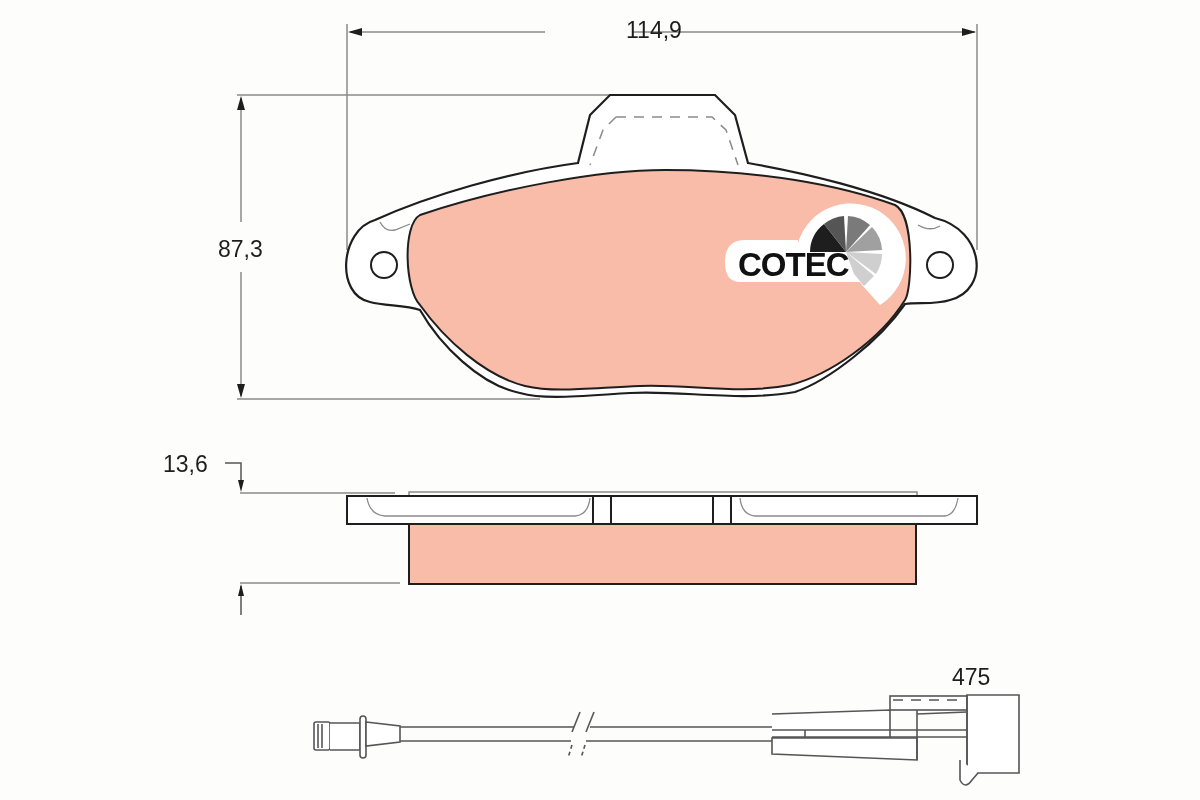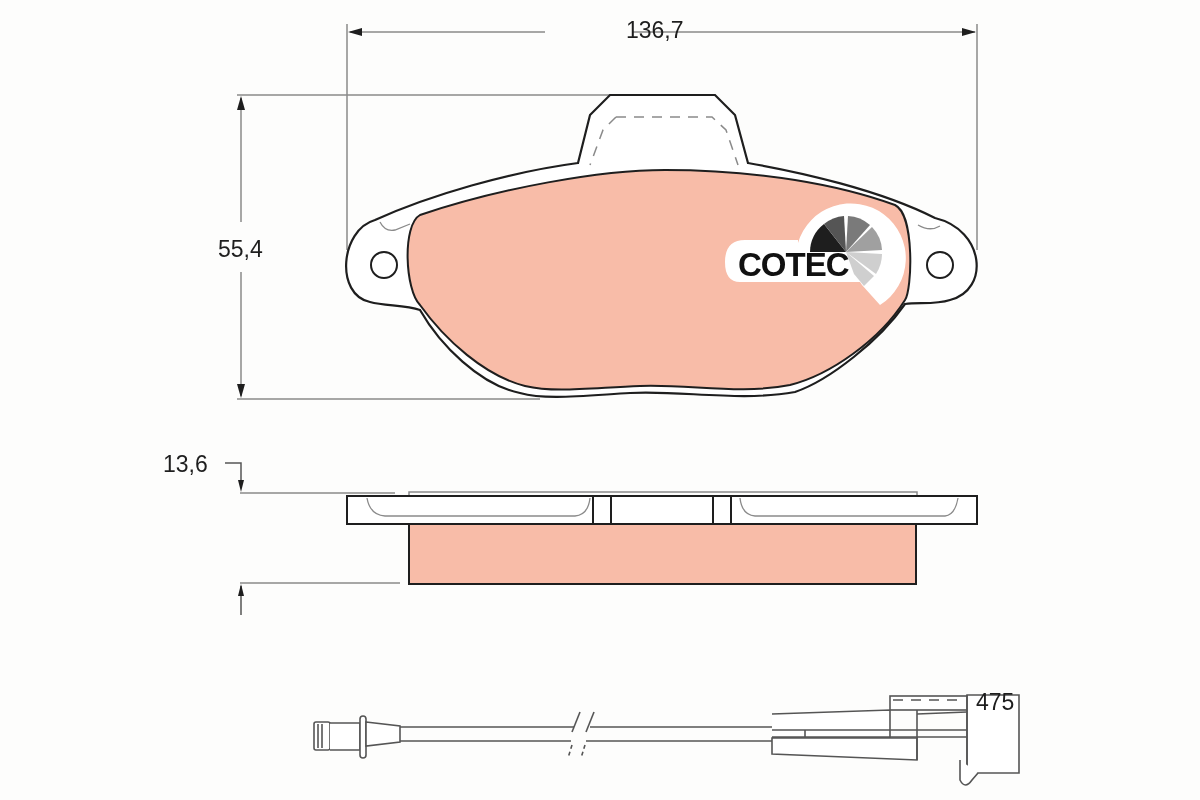--- a/index.html
+++ b/index.html
@@ -119,17 +119,17 @@
     <rect x="890" y="696" width="78" height="14" fill="#ffffff"></rect>
     <path d="M 893 700 L 965 700" stroke-dasharray="10,8"></path>
     <line x1="917" y1="710" x2="917" y2="760"></line>
     <line x1="917" y1="714" x2="967" y2="712"></line>
     <path d="M 967 695 L 1019 695 L 1019 773 L 967 773 Z" fill="#ffffff"></path>
     <line x1="967" y1="695" x2="967" y2="773"></line>
     <path d="M 960 760 L 960 780 Q 965 790 972 780 L 978 773" fill="#ffffff"></path>
   </g>
 </svg>
 
-<div class="label" style="left:626px; top:17px;">136,7</div>
-<div class="label" style="left:218px; top:236px;">55,4</div>
+<div class="label" style="left:626px; top:17px;">114,9</div>
+<div class="label" style="left:218px; top:236px;">87,3</div>
 <div class="label" style="left:163px; top:451px;">13,6</div>
-<div class="label" style="left:976px; top:664px;margin-top:25px;">475</div>
+<div class="label" style="left:952px; top:664px;">475</div>
 </div>
 
 </body></html>

